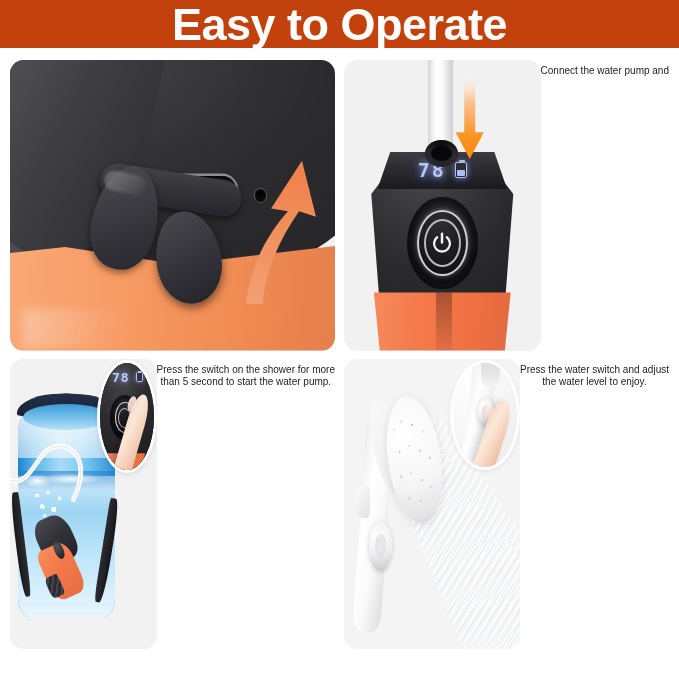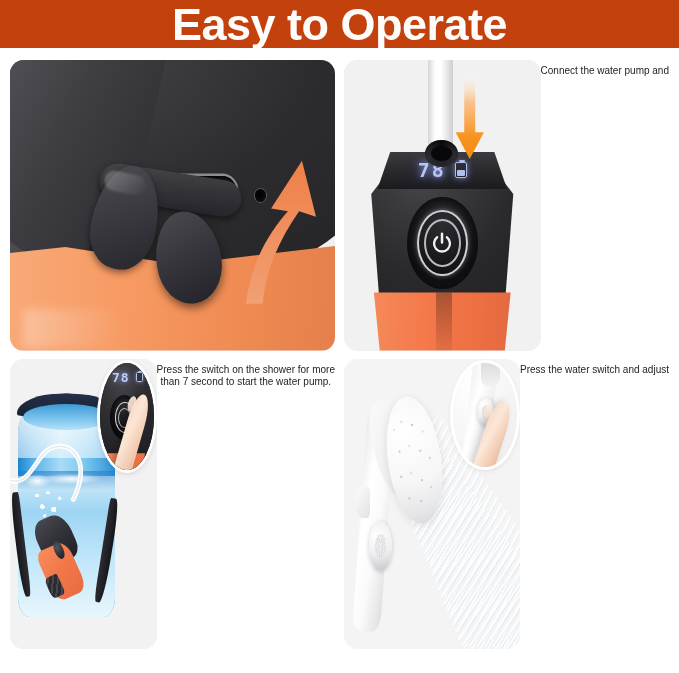--- a/index.html
+++ b/index.html
@@ -761,21 +761,21 @@
           <div class="p3-inset-ring"></div>
           <div class="p3-inset-ring2"></div>
         </div>
         <div class="p3-inset-orange"></div>
         <div class="p3-finger"></div>
         <div class="p3-nail"></div>
       </div>
     </div>
     <div class="caption cap-tall">
       <div>Press the switch on the shower for more</div>
-      <div>than 7 second to start the water pump.</div>
+      <div>than 5 second to start the water pump.</div>
     </div>
   </div>
 
   <div class="cell">
     <div class="photo">
       <div class="p4-bg"></div>
 
       <div class="p4-spray"></div>
       <div class="p4-spray2"></div>
 
@@ -791,16 +791,17 @@
         <div class="p4-inset-bg"></div>
         <div class="p4-inset-handle"></div>
         <div class="p4-inset-top"></div>
         <div class="p4-inset-knob"></div>
         <div class="p4-inset-finger"></div>
         <div class="p4-inset-nail"></div>
       </div>
     </div>
     <div class="caption cap-tall">
       <div>Press the water switch and adjust</div>
+      <div>the water level to enjoy.</div>
     </div>
   </div>
 
 </div>
 
 </body></html>

